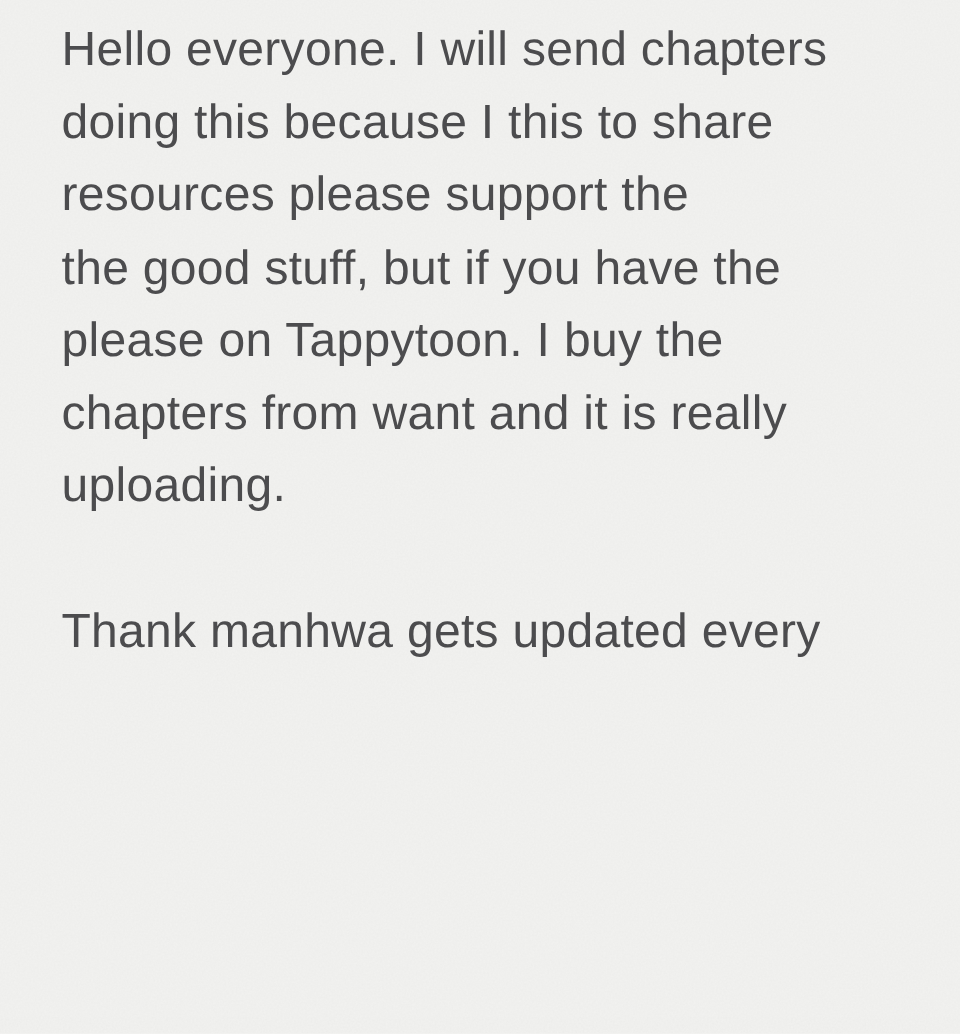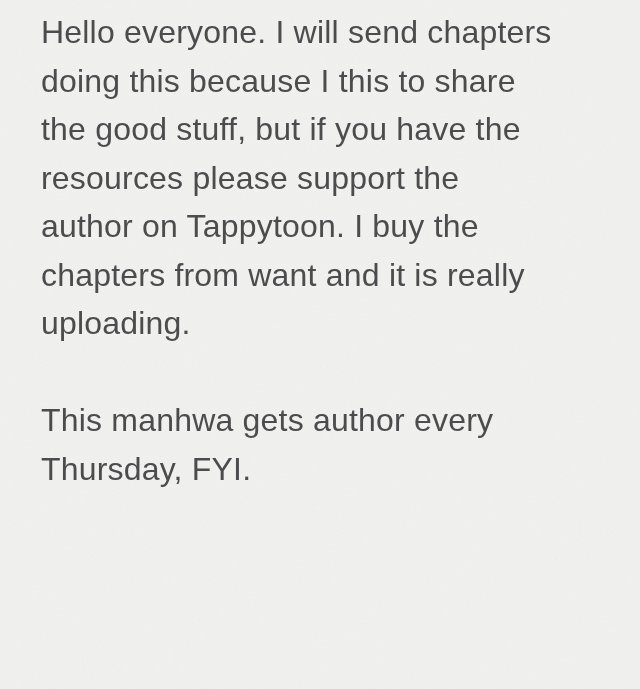--- a/index.html
+++ b/index.html
@@ -50,22 +50,21 @@
     <feTurbulence type="fractalNoise" baseFrequency="0.8" numOctaves="2" stitchTiles="stitch"></feTurbulence>
     <feColorMatrix type="matrix" values="0 0 0 0 0.3  0 0 0 0 0.3  0 0 0 0 0.3  0 0 0 1 0"></feColorMatrix>
   </filter>
   <rect width="100%" height="100%" filter="url(#grain)"></rect>
 </svg>
 
 <div class="note">
 
 <div class="note-line">Hello everyone. I will send chapters</div>
     <div class="note-line">doing this because I this to share</div>
+    <div class="note-line">resources please support the</div>
     <div class="note-line">the good stuff, but if you have the</div>
-    <div class="note-line">resources please support the</div>
-    <div class="note-line">author on Tappytoon. I buy the</div>
+    <div class="note-line">please on Tappytoon. I buy the</div>
     <div class="note-line">chapters from want and it is really</div>
     <div class="note-line">uploading.</div>
     <div class="note-line">&nbsp;</div>
-    <div class="note-line">This manhwa gets author every</div>
-    <div class="note-line">Thursday, FYI.</div>
+    <div class="note-line">Thank manhwa gets updated every</div>
     <div class="note-line">&nbsp;</div>
   </div>
 
 </body></html>

